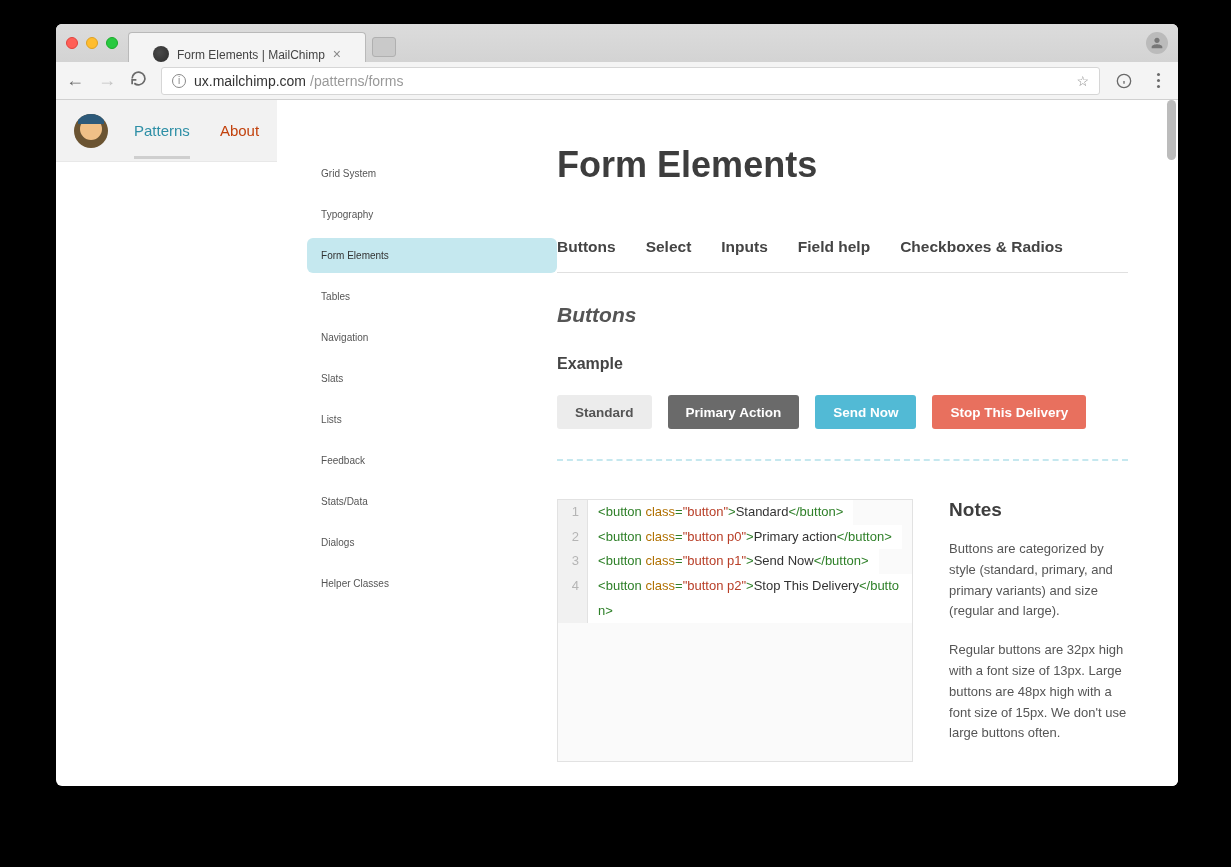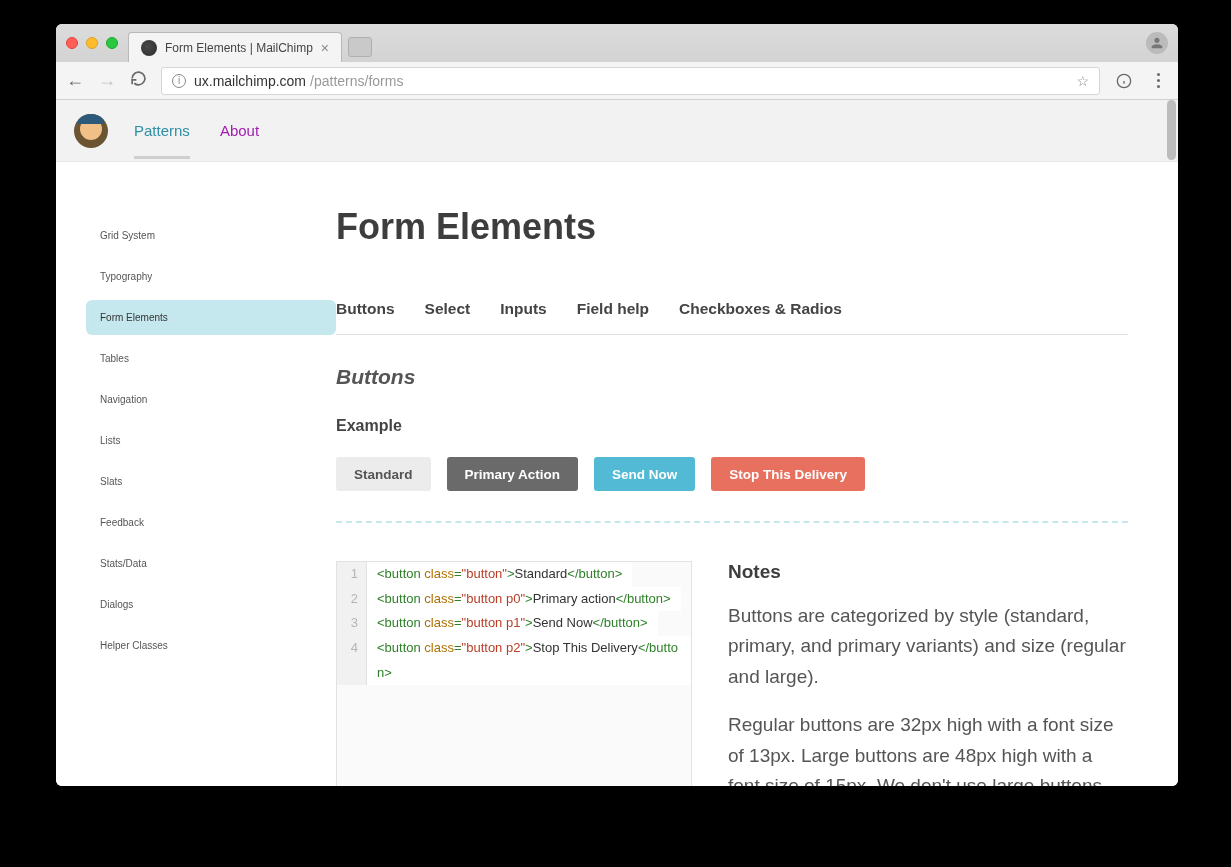--- a/index.html
+++ b/index.html
@@ -4,44 +4,44 @@
 <style>
 *{margin:0;padding:0;box-sizing:border-box;font-family:-apple-system,BlinkMacSystemFont,"Segoe UI",Helvetica,Arial,sans-serif}
 body{background:#000;width:1231px;height:867px;overflow:hidden}
 .browser-window{position:absolute;left:56px;top:24px;width:1122px;height:762px;background:#fff;border-radius:6px;box-shadow:0 10px 40px rgba(0,0,0,.5);overflow:hidden;display:flex;flex-direction:column}
 .chrome-tabbar{height:38px;background:linear-gradient(#dcdcdc,#d3d3d3);display:flex;align-items:center;padding:0 10px;position:relative}
 .traffic-lights{display:flex;gap:8px;margin-right:10px}
 .tl{width:12px;height:12px;border-radius:50%}
 .tl-close{background:#ff5f57;border:1px solid #e0443e}
 .tl-min{background:#ffbd2e;border:1px solid #dea123}
 .tl-max{background:#28c940;border:1px solid #1aab29}
-.tab{display:flex;align-items:center;background:#f4f4f4;height:30px;margin-top:8px;border-radius:4px 4px 0 0;padding:0 12px;gap:8px;font-size:12px;color:#444;border:1px solid #b9b9b9;border-bottom:none;min-width:210px}
+.tab{display:flex;align-items:flex-end;background:#f4f4f4;height:30px;margin-top:8px;border-radius:4px 4px 0 0;padding:0 24px;gap:8px;font-size:12px;color:#444;border:1px solid #b9b9b9;border-bottom:none;min-width:210px}
 .tab .favicon{width:16px;height:16px;border-radius:50%;background:radial-gradient(circle at 40% 40%,#4a4a4a,#2b2b2b);position:relative}
 .tab .x{color:#888;font-size:14px;margin-left:auto}
 .new-tab{width:24px;height:20px;margin-left:6px;margin-top:8px;background:#c9c9c9;border:1px solid #b0b0b0;border-radius:3px}
 .user-icon{margin-left:auto;width:22px;height:22px;border-radius:50%;background:#bbb;display:flex;align-items:center;justify-content:center}
 .user-icon svg{width:16px;height:16px;fill:#777}
 .chrome-toolbar{height:38px;background:#f4f4f4;border-bottom:1px solid #d0d0d0;display:flex;align-items:center;padding:0 10px;gap:14px}
 .nav-arrow{color:#6a6a6a;font-size:18px}
 .nav-arrow.disabled{color:#c3c3c3}
 .reload{color:#6a6a6a}
 .addr{flex:1;height:28px;background:#fff;border:1px solid #d6d6d6;border-radius:3px;display:flex;align-items:center;padding:0 10px;font-size:14px;color:#333;gap:4px}
 .info-i{width:14px;height:14px;border:1px solid #888;border-radius:50%;font-size:10px;display:flex;align-items:center;justify-content:center;color:#888;margin-right:4px}
 .addr .path{color:#999}
 .addr .star{margin-left:auto;color:#888}
 .toolbar-icon{width:20px;color:#6a6a6a;display:flex;align-items:center;justify-content:center}
 .kebab{display:flex;flex-direction:column;gap:3px}
 .kebab span{width:3px;height:3px;background:#6a6a6a;border-radius:50%}
-.page{flex:1;display:flex;flex-direction:column;overflow:hidden;position:relative}
+.page{flex:1;display:flex;overflow:hidden;position:relative}
 .app-header{height:62px;background:#f2f2f2;display:flex;align-items:center;padding:0 18px;gap:26px;border-bottom:1px solid #e8e8e8}
 .monkey{width:34px;height:34px;border-radius:50%;background:#6b5432;position:relative;overflow:hidden}
 .monkey::before{content:"";position:absolute;top:4px;left:6px;width:22px;height:22px;background:#f0c087;border-radius:50%}
 .monkey::after{content:"";position:absolute;top:-4px;left:4px;width:26px;height:14px;background:#2d5a7a;border-radius:50% 50% 0 0}
 .app-nav{display:flex;gap:30px;font-size:15px}
-.app-nav-item{color:#a21caf;padding:20px 0;position:relative}
+.app-nav-item{color:#c2410c;padding:20px 0;position:relative}
 .app-nav-item.active{color:#2e8fa6;font-weight:500}
 .app-nav-item.active::after{content:"";position:absolute;bottom:0;left:0;right:0;height:3px;background:#cfcfcf}
 .page-body{flex:1;display:flex;overflow:hidden;background:#fff}
 .sidebar{width:280px;padding:56px 0 0 30px}
 .sidebar-item{padding:12px 14px;font-size:10px;color:#555;border-radius:6px;margin-bottom:6px;cursor:pointer}
 .sidebar-item.active{background:#c5e8ef;color:#333}
 .main{flex:1;padding:44px 50px 0 0;overflow-y:auto}
 .page-title{font-size:36px;font-weight:600;color:#3d3d3d;margin-bottom:52px}
 .subnav{display:flex;gap:30px;font-size:15.5px;font-weight:600;color:#444;border-bottom:1px solid #e0e0e0;padding-bottom:16px;margin-bottom:30px}
 .section-title{font-size:21px;font-style:italic;font-weight:700;color:#555;margin-bottom:28px}
@@ -57,21 +57,21 @@
 .code-block{width:356px;border:1px solid #e2e2e2;background:#fafafa;font-family:Menlo,Consolas,monospace;font-size:13px;line-height:1.9}
 .code-row{display:flex}
 .gutter{width:30px;text-align:right;padding-right:8px;color:#b5b5b5;background:#f1f1f1;border-right:1px solid #e2e2e2;flex-shrink:0}
 .code-line{padding:0 10px;word-break:break-all;background:#fff}
 .t-tag{color:#2f8029}
 .t-attr{color:#b07000}
 .t-str{color:#b83e27}
 .t-txt{color:#333}
 .notes{flex:1}
 .notes h3{font-size:19px;font-weight:700;color:#3e3e3e;margin-bottom:18px}
-.notes p{font-size:19px;line-height:1.6;color:#555;margin-bottom:18px}
+.notes p{font-size:13px;line-height:1.6;color:#555;margin-bottom:18px}
 .viewport-scroll{position:absolute;top:0;right:0;width:14px;height:100%}
 .scroll-thumb{position:absolute;top:0;right:2px;width:9px;height:60px;background:#bcbcbc;border-radius:5px}
 </style>
 </head>
 <body>
 
 <div class="browser-window">
 
   <div class="chrome-tabbar">
     <div class="traffic-lights">
@@ -132,22 +132,22 @@
         </div>
     </div>
 
     <div class="page-body">
       <div class="sidebar" id="sidebar">
           <div class="sidebar-item">Grid System</div>
           <div class="sidebar-item">Typography</div>
           <div class="sidebar-item active">Form Elements</div>
           <div class="sidebar-item">Tables</div>
           <div class="sidebar-item">Navigation</div>
+          <div class="sidebar-item">Slats</div>
           <div class="sidebar-item">Lists</div>
-          <div class="sidebar-item">Slats</div>
           <div class="sidebar-item">Feedback</div>
           <div class="sidebar-item">Stats/Data</div>
           <div class="sidebar-item">Dialogs</div>
           <div class="sidebar-item">Helper Classes</div>
         </div>
 
       <div class="main">
         <h1 class="page-title">Form Elements</h1>
 
         <div class="subnav" id="subnav">

